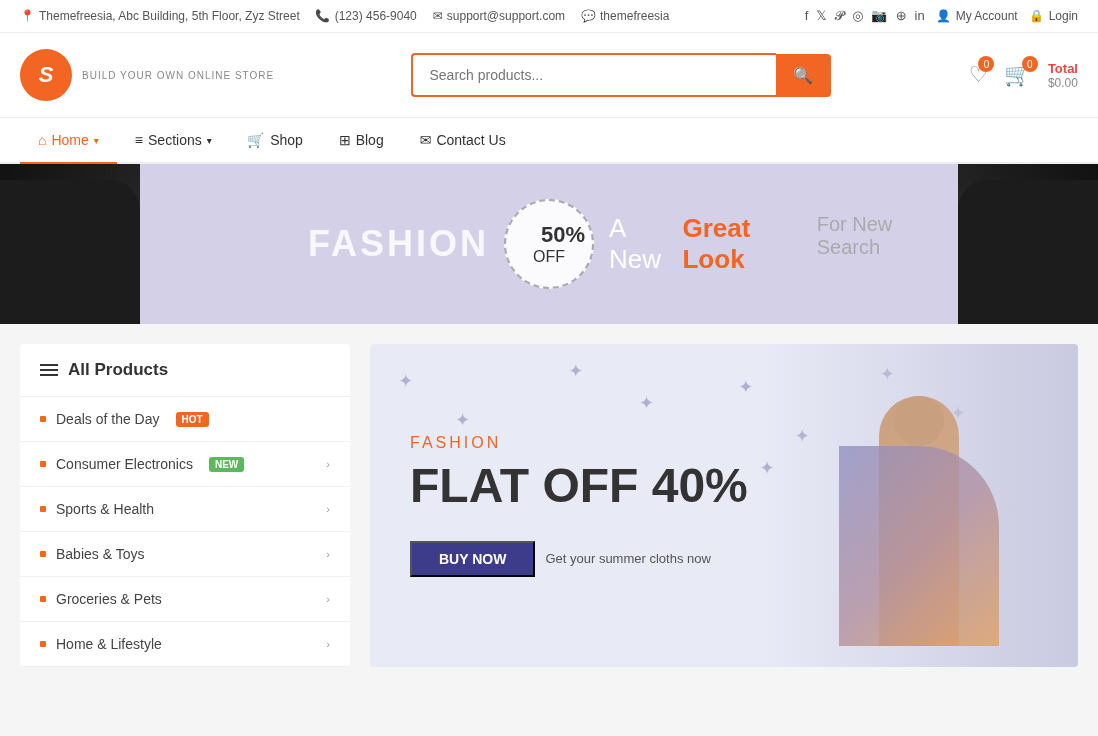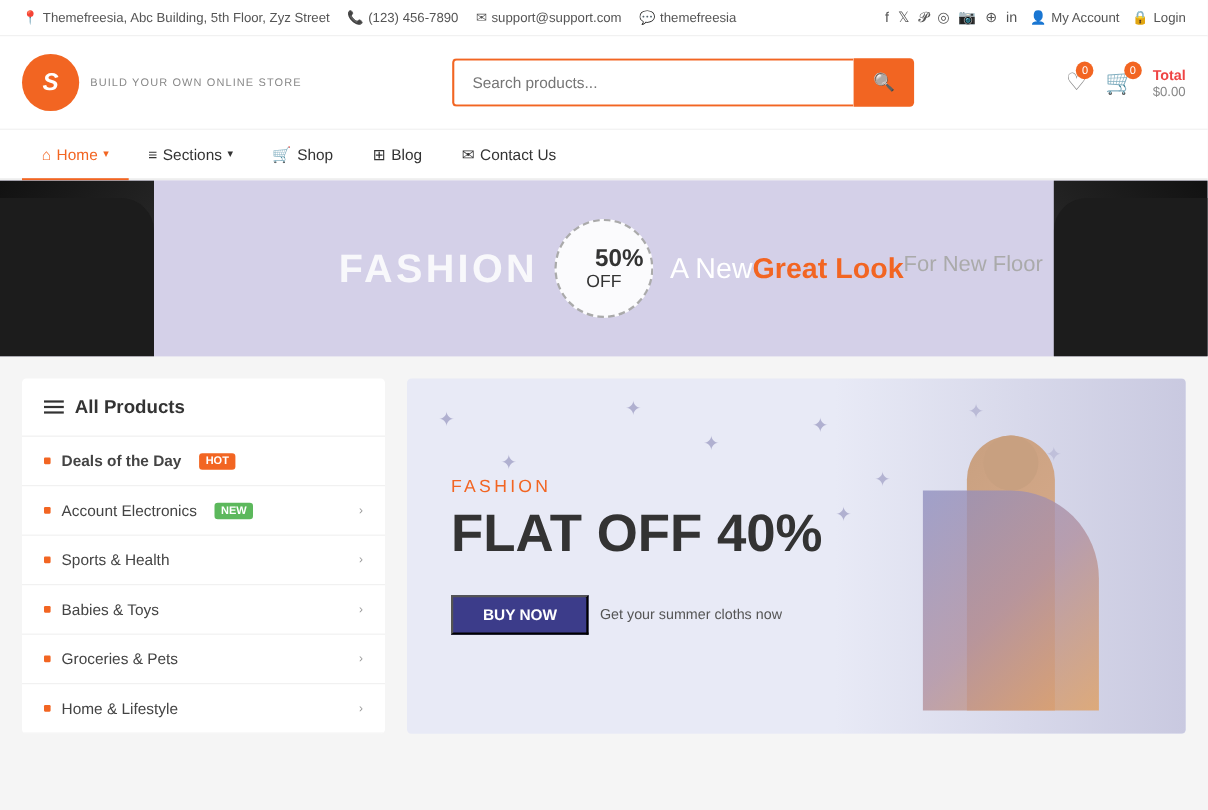--- a/index.html
+++ b/index.html
@@ -163,21 +163,21 @@
     .hamburger span { display: block; width: 18px; height: 2px; background: #333; }
     .sidebar-item {
       display: flex; align-items: center; justify-content: space-between;
       padding: 14px 20px;
       border-bottom: 1px solid #f0f0f0;
       cursor: pointer;
     }
     .sidebar-item-left { display: flex; align-items: center; gap: 10px; }
     .sidebar-bullet { width: 6px; height: 6px; background: #f26522; border-radius: 1px; }
     .sidebar-item-label { font-size: 14px; color: #444; }
-    .sidebar-item-label.deals { font-weight: 700; }
+    .sidebar-item-label.deals { font-weight: 400; }
     .badge-hot {
       background: #f26522; color: #fff;
       font-size: 10px; font-weight: bold;
       padding: 2px 6px; border-radius: 3px;
       margin-left: 6px;
     }
     .badge-new {
       background: #5cb85c; color: #fff;
       font-size: 10px; font-weight: bold;
       padding: 2px 6px; border-radius: 3px;
@@ -230,21 +230,21 @@
 <body>
 
 <div class="top-bar">
   <div class="top-bar-left">
     <span>
       <span>📍</span>
       <span>Themefreesia, Abc Building, 5th Floor, Zyz Street</span>
     </span>
     <span>
       <span>📞</span>
-      <span>(123) 456-7890</span>
+      <span>(123) 456-9040</span>
     </span>
     <span>
       <span>✉</span>
       <span>support@support.com</span>
     </span>
     <span>
       <span>💬</span>
       <span>themefreesia</span>
     </span>
   </div>
@@ -340,21 +340,21 @@
   <div class="banner-circle">
     <span class="pct">50%</span>
     <span class="off">OFF</span>
   </div>
 
   <div style="display:flex; flex-direction:row; align-items:flex-start; padding-left:60px; flex:1;">
     <div style="display:flex; gap:8px; align-items:baseline;">
       <span style="font-size:26px; color:#fff; font-weight:300;">A New</span>
     </div>
     <div style="font-size:26px; color:#f26522; font-weight:bold;">Great Look</div>
-    <div style="font-size:20px; color:#aaa;">For New Floor</div>
+    <div style="font-size:20px; color:#aaa;">For New Search</div>
   </div>
 
   <div style="width:140px; height:160px; background:linear-gradient(225deg,#111 0%,#333 100%); overflow:hidden; flex-shrink:0; display:flex; align-items:flex-end;">
     <div style="width:100%; height:90%; background:#1c1c1c; border-radius: 30px 0 0 0;"></div>
   </div>
 </div>
 
 <div class="main-content">
 
   <div class="sidebar">
@@ -371,21 +371,21 @@
       <div class="sidebar-item-left">
         <div class="sidebar-bullet"></div>
         <span class="sidebar-item-label deals">Deals of the Day</span>
         <span class="badge-hot">HOT</span>
       </div>
     </div>
 
     <div class="sidebar-item">
       <div class="sidebar-item-left">
         <div class="sidebar-bullet"></div>
-        <span class="sidebar-item-label">Account Electronics</span>
+        <span class="sidebar-item-label">Consumer Electronics</span>
         <span class="badge-new">NEW</span>
       </div>
       <span class="chevron">›</span>
     </div>
 
     <div class="sidebar-item">
       <div class="sidebar-item-left">
         <div class="sidebar-bullet"></div>
         <span class="sidebar-item-label">Sports &amp; Health</span>
       </div>

